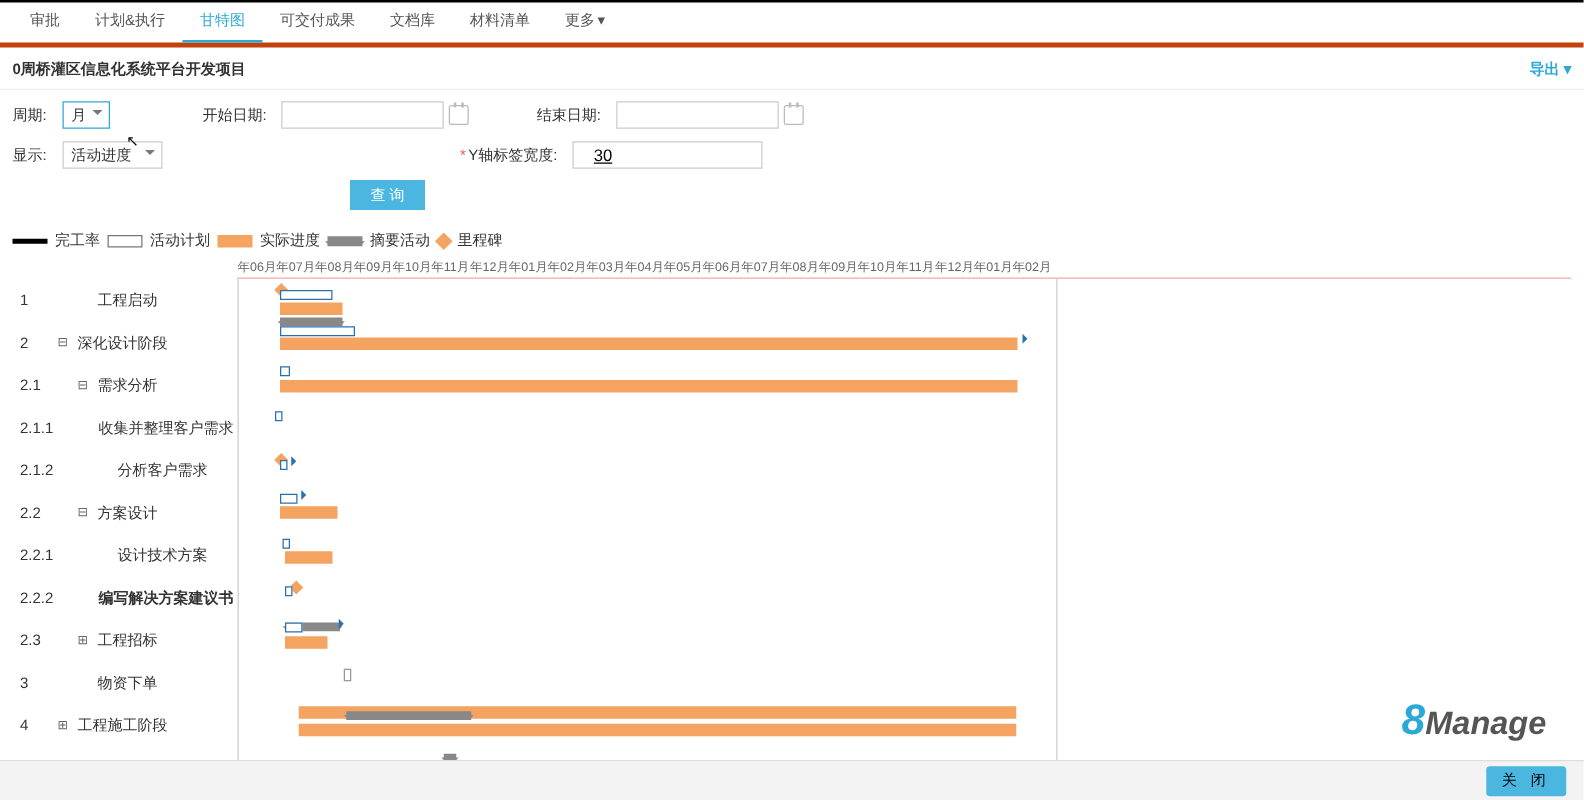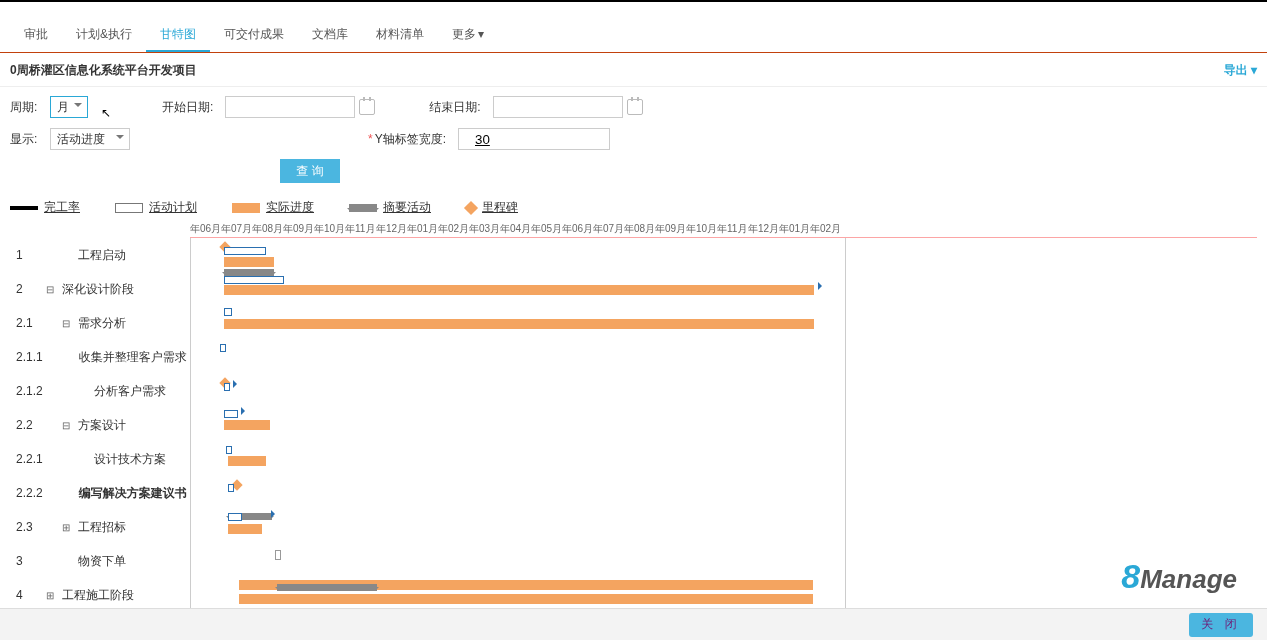--- a/index.html
+++ b/index.html
@@ -4,21 +4,21 @@
   <style>
     * { margin: 0; padding: 0; box-sizing: border-box; }
     body {
       font-family: "Microsoft YaHei", Arial, sans-serif;
       font-size: 12px; color: #333; background: #fff;
       width: 1267px; height: 640px; position: relative; overflow: hidden;
     }
     .top-rule { width: 100%; height: 2px; background: #000; }
     .tabs-bar {
       display: flex; align-items: flex-end; height: 36px;
-      border-bottom: 1px solid #c2410c; padding: 0 10px; gap: 0; margin-top: 15px;
+      border-bottom: 4px solid #c2410c; padding: 0 10px; gap: 0;
     }
     .tab {
       padding: 0 14px; height: 36px; line-height: 36px;
       color: #555; cursor: pointer; position: relative;
     }
     .tab.active { color: #2aa8d6; border-bottom: 2px solid #2aa8d6; }
     .tab .caret { margin-left: 2px; }
 
     .project-header {
       display: flex; justify-content: space-between; align-items: center;
@@ -61,21 +61,21 @@
     .num-input {
       width: 152px; height: 22px; border: 1px solid #ccc; padding: 0 16px; text-decoration: underline;
     }
     .query-btn {
       width: 60px; height: 24px; background: #4bb6e0; color: #fff;
       border: none; cursor: pointer; font-size: 12px;
       display: inline-flex; align-items: center; justify-content: center;
     }
 
     .legend {
-      display: flex; align-items: center; gap: 35px; padding: 4px 10px 6px 10px; text-decoration: underline;
+      display: flex; align-items: center; gap: 6px; padding: 4px 10px 6px 10px;
     }
     .leg-item { display: flex; align-items: center; gap: 6px; }
     .swatch-line { width: 28px; height: 4px; background: #000; }
     .swatch-box { width: 28px; height: 10px; border: 1px solid #777; background: #fff; }
     .swatch-orange { width: 28px; height: 10px; background: #f4a460; }
     .swatch-summary {
       width: 28px; height: 8px; background: #888;
       position: relative;
     }
     .swatch-summary::before, .swatch-summary::after {
@@ -142,21 +142,21 @@
     }
     .logo .eight { color: #2aa8d6; font-size: 34px; }
 
     .footer {
       position: absolute; bottom: 0; left: 0; right: 0; height: 32px;
       background: #f3f3f3; border-top: 1px solid #ddd;
       display: flex; justify-content: flex-end; align-items: center;
       padding-right: 14px;
     }
     .close-btn {
-      width: 64px; height: 24px; background: #4bb6e0; color: #701a75;
+      width: 64px; height: 24px; background: #4bb6e0; color: #000000;
       border: none; border-radius: 3px; cursor: pointer; font-size: 12px;
       letter-spacing: 4px;
     }
     .cursor-arrow {
       position: absolute; left: 101px; top: 106px; pointer-events: none;
       font-size: 12px; color: #000;
     }
   </style>
 </head>
 <body>

